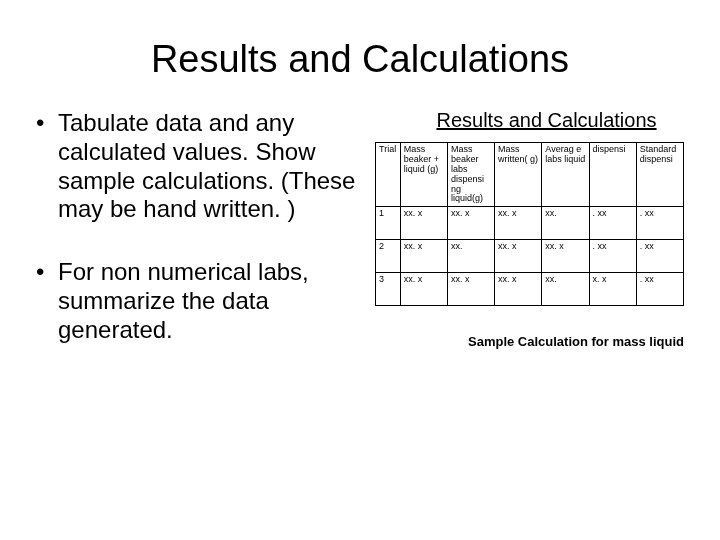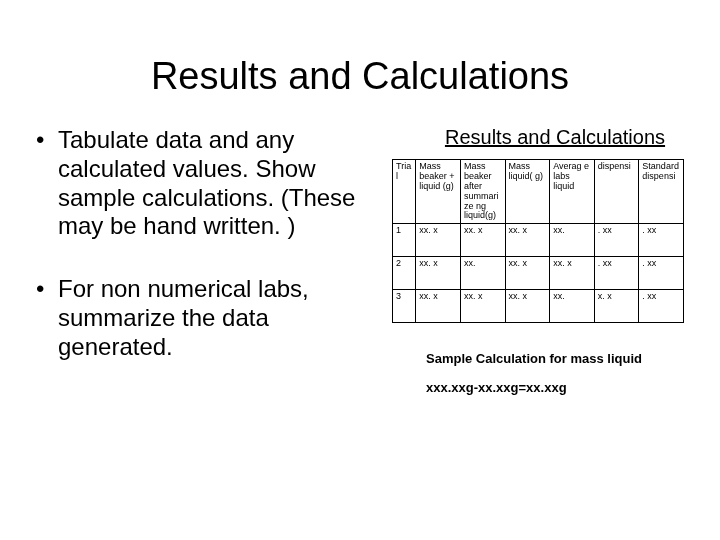--- a/index.html
+++ b/index.html
@@ -9,33 +9,32 @@
     height: 540px;
     background: #ffffff;
     font-family: Arial, Helvetica, sans-serif;
     color: #000;
     overflow: hidden;
   }
   .slide {
     box-sizing: border-box;
     width: 720px;
     height: 384px;
-    padding: 25px 36px 24px 36px;
-    margin-top: 24px;
+    padding: 32px 36px 24px 36px;
   }
   .title {
     font-size: 38px;
     text-align: center;
     margin: 6px 0 28px 0;
     font-weight: normal;
   }
   .columns {
     display: flex;
     flex-direction: row;
-    gap: 26px;
+    gap: 9px;
   }
   .left {
     width: 330px;
     font-size: 24px;
     line-height: 1.2;
   }
   .left ul {
     list-style: none;
     padding: 0;
     margin: 0;
@@ -88,20 +87,21 @@
     height: 28px;
   }
   .sample-calc {
     margin-top: 28px;
     margin-left: 34px;
   }
   .sc-title {
     font-weight: bold;
     font-size: 13px;
     margin-bottom: 14px;
+    text-align: right;
   }
   .sc-formula {
     font-weight: bold;
     font-size: 13px;
   }
 </style>
 </head>
 <body>
 
 <div class="slide">
@@ -127,22 +127,22 @@
             <col class="c-rest">
             <col class="c-rest">
             <col class="c-rest">
             <col class="c-rest">
             <col class="c-rest">
         </colgroup>
         <thead>
           <tr>
             <th>Trial</th>
             <th>Mass beaker + liquid (g)</th>
-            <th>Mass beaker after summarize ng liquid(g)</th>
-            <th>Mass liquid( g)</th>
+            <th>Mass beaker labs dispensi ng liquid(g)</th>
+            <th>Mass written( g)</th>
             <th>Averag e labs liquid</th>
             <th>dispensi</th>
             <th>Standard dispensi</th>
           </tr>
         </thead>
         <tbody>
           <tr>
             <td>1</td>
             <td>xx. x</td>
             <td>xx. x</td>
@@ -167,18 +167,17 @@
             <td>xx. x</td>
             <td>xx.</td>
             <td>x. x</td>
             <td>. xx</td>
           </tr>
         </tbody>
       </table>
 
       <div class="sample-calc">
         <div class="sc-title">Sample Calculation for mass liquid</div>
-        <div class="sc-formula">xxx.xxg-xx.xxg=xx.xxg</div>
       </div>
 
     </div>
   </div>
 </div>
 
 </body></html>

